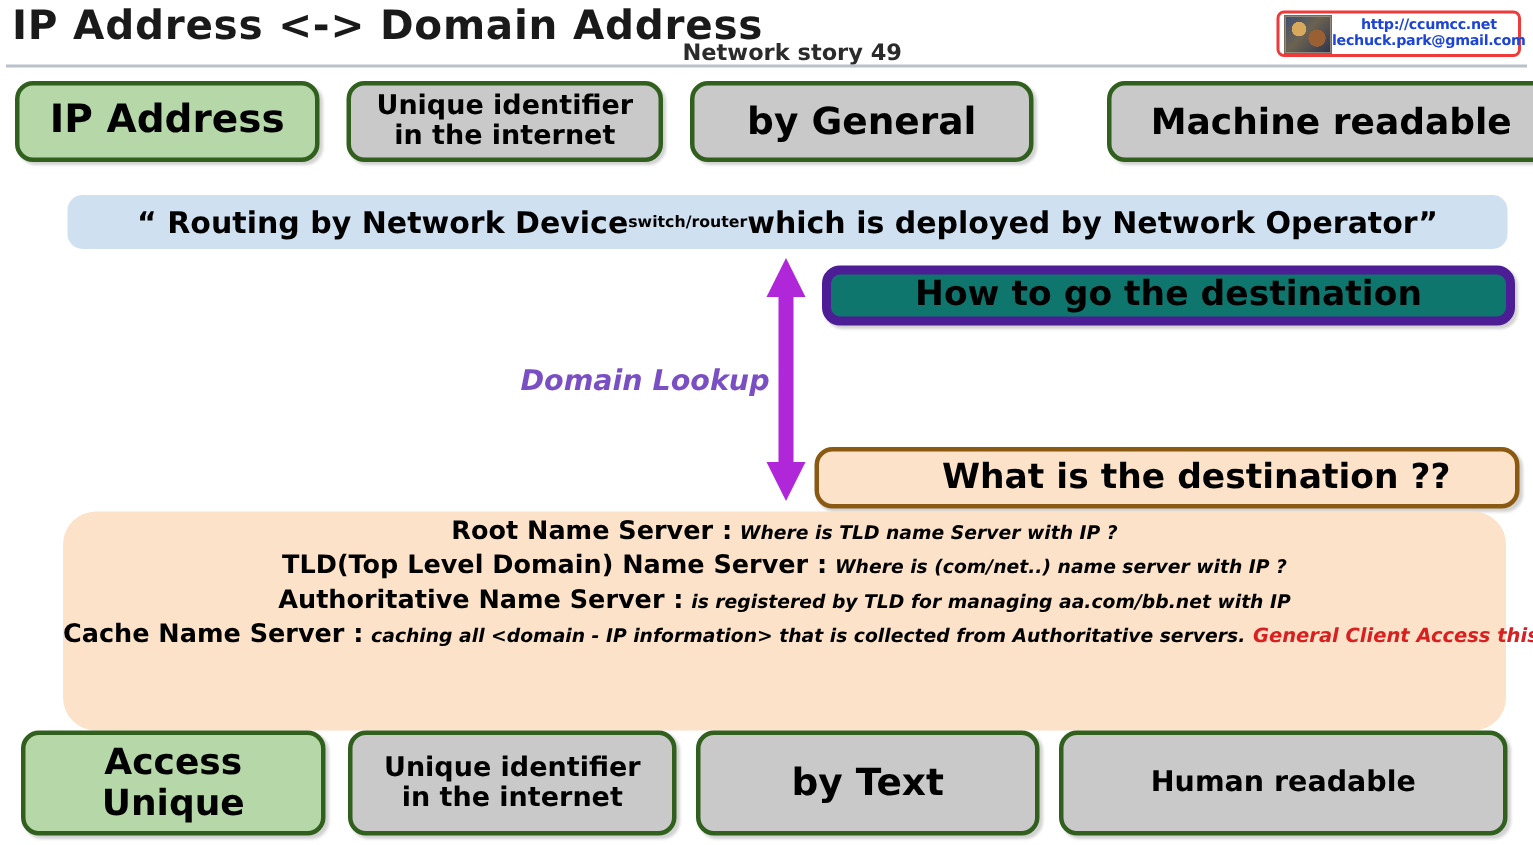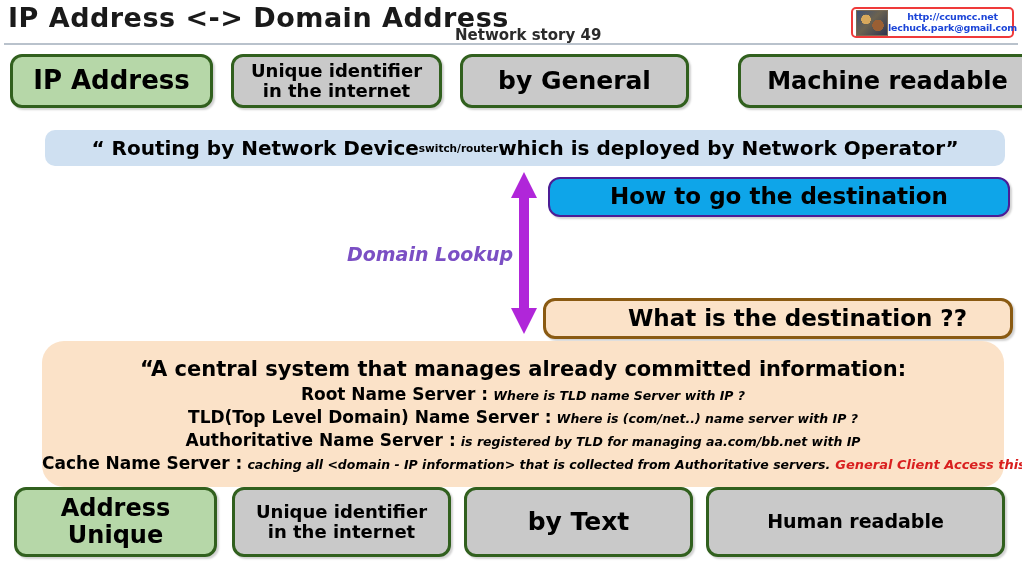--- a/index.html
+++ b/index.html
@@ -102,22 +102,22 @@
     background: #b6d7a8;
     border: 3px solid #31601e;
     color: #000;
   }
   .pill-gray {
     background: #c9c9c9;
     border: 3px solid #31601e;
     color: #000;
   }
   .pill-blue {
-    background: #0ea5e9;
-    border: 2px solid #4c1d95;
+    background: #0f766e;
+    border: 6px solid #4c1d95;
     color: #000;
   }
   .pill-peach {
     background: #fbe2c8;
     border: 3px solid #8a5a12;
     color: #000;
   }
 
   
   #top-row .pill { top: 54px; height: 54px; }
@@ -264,21 +264,20 @@
 
 <div id="domain-lookup-label">Domain Lookup</div>
 
 <svg id="lookup-arrow" viewBox="0 0 32 162" xmlns="http://www.w3.org/2000/svg">
   <polygon points="16,0 29,26 21,26 21,136 29,136 16,162 3,136 11,136 11,26 3,26" fill="#b026d9"></polygon>
 </svg>
 
 <div class="pill pill-peach" id="box-what-is">What is the destination ??</div>
 
 <div id="panel-dns">
-  <div id="dns-headline">“A central system that manages already committed information:</div>
 
   <div class="dns-row">
     <span class="dns-term">Root Name Server :</span>
     <span class="dns-desc">Where is TLD name Server with IP ?</span>
   </div>
 
   <div class="dns-row">
     <span class="dns-term">TLD(Top Level Domain) Name Server :</span>
     <span class="dns-desc">Where is  (com/net..) name server with IP ?</span>
   </div>
@@ -291,21 +290,21 @@
   <div class="dns-row">
     <span class="dns-term">Cache Name Server :</span>
     <span class="dns-desc">caching all &lt;domain - IP information&gt; that is collected from Authoritative servers.</span>
     <span class="dns-alert">General Client Access this server!!</span>
   </div>
 </div>
 
 <div id="bottom-row">
   <div class="pill pill-green" id="box-domain-address">
     <span>
-      <span>Address</span><br>
+      <span>Access</span><br>
       <span>Unique</span>
     </span>
   </div>
 
   <div class="pill pill-gray" id="box-dm-unique">
     <span>
       <span>Unique identifier</span><br>
       <span>in the internet</span>
     </span>
   </div>

